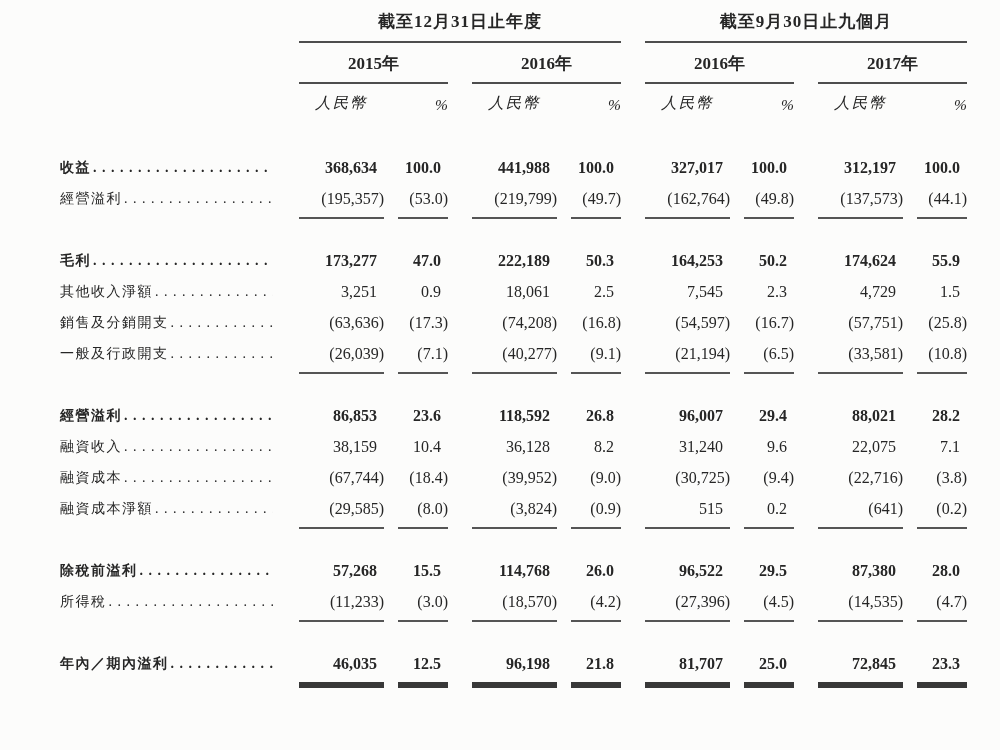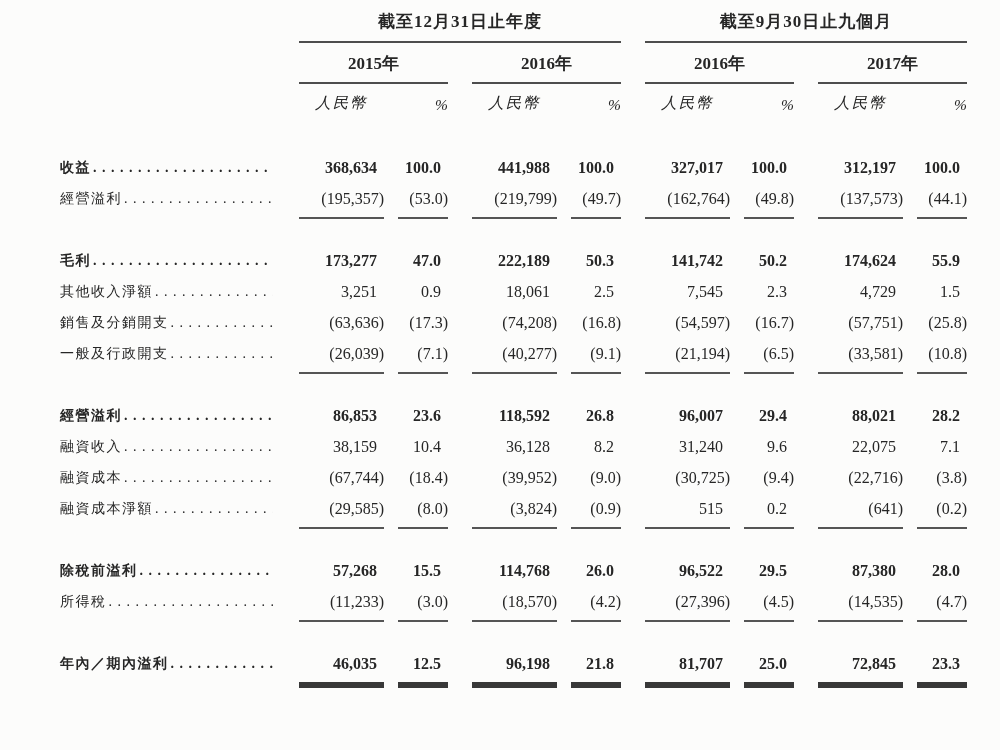--- a/index.html
+++ b/index.html
@@ -201,21 +201,21 @@
           <td class="pct">
             <div class="val pos">47.0</div>
           </td>
           <td class="num">
             <div class="val pos">222,189</div>
           </td>
           <td class="pct">
             <div class="val pos">50.3</div>
           </td>
           <td class="num">
-            <div class="val pos">141,742</div>
+            <div class="val pos">164,253</div>
           </td>
           <td class="pct">
             <div class="val pos">50.2</div>
           </td>
           <td class="num">
             <div class="val pos">174,624</div>
           </td>
           <td class="pct">
             <div class="val pos">55.9</div>
           </td>

